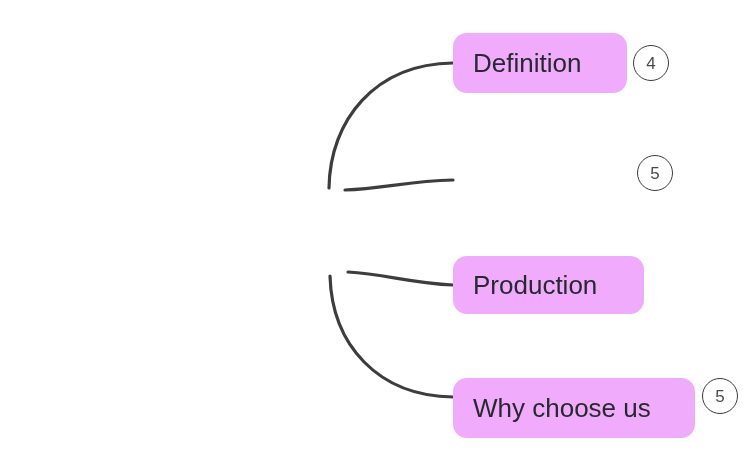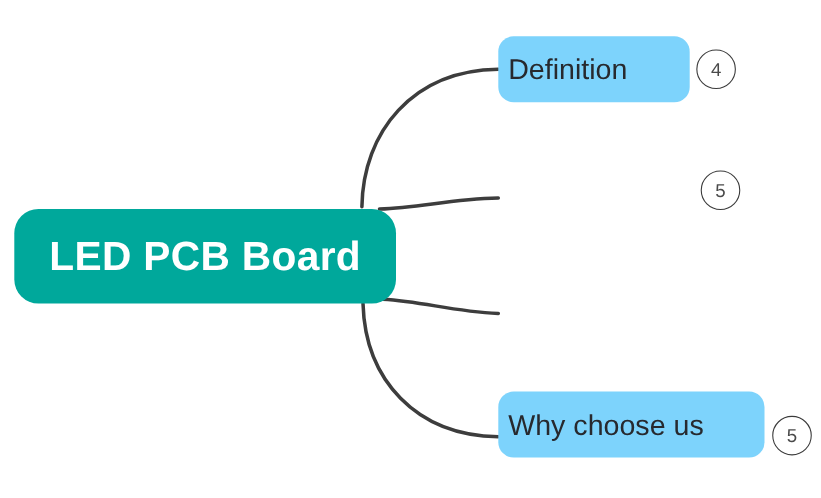--- a/index.html
+++ b/index.html
@@ -42,22 +42,22 @@
     justify-content: center;
   }
   .root-label {
     color: #ffffff;
     font-size: 37px;
     font-weight: bold;
     letter-spacing: 0.3px;
     white-space: nowrap;
   }
   .branch-node {
-    background: #7dd3fc;
-    padding-left: 9px;
+    background: #f0abfc;
+    padding-left: 20px;
     padding-right: 20px;
   }
   .branch-label {
     color: #27292e;
     font-size: 26px;
     font-weight: normal;
     white-space: nowrap;
     line-height: 1;
   }
   .badge {
@@ -80,54 +80,54 @@
 
   
   .node-definition   { left: 453px; top: 33px;  width: 174px; height: 60px; }
   .badge-definition  { left: 633px; top: 45px; }
 
   .node-main-type    { left: 453px; top: 152px; width: 179px; height: 57px; }
   .badge-main-type   { left: 637px; top: 155px; }
 
   .node-production   { left: 453px; top: 256px; width: 191px; height: 58px; }
 
-  .node-why-choose   { left: 453px; top: 356px; width: 242px; height: 60px; }
+  .node-why-choose   { left: 453px; top: 378px; width: 242px; height: 60px; }
   .badge-why-choose  { left: 702px; top: 378px; }
 </style>
 </head>
 <body>
 
 <div id="mindmap-canvas">
 
   <svg id="connector-layer" viewBox="0 0 746 453" width="746" height="453" xmlns="http://www.w3.org/2000/svg">
 
     <path d="M 329,188 C 330,120 375,64 453,63" fill="none" stroke="#3d3d3d" stroke-width="3.2" stroke-linecap="round"></path>
 
     <path d="M 345,190 C 382,189 408,181 453,180" fill="none" stroke="#3d3d3d" stroke-width="3.2" stroke-linecap="round"></path>
 
     <path d="M 348,272 C 385,274 410,283 453,285" fill="none" stroke="#3d3d3d" stroke-width="3.2" stroke-linecap="round"></path>
 
     <path d="M 330,276 C 332,345 378,396 453,397" fill="none" stroke="#3d3d3d" stroke-width="3.2" stroke-linecap="round"></path>
   </svg>
 
-  <div class="node root-node">
-    <span class="root-label">LED PCB Board</span>
-  </div>
 
   <div class="node branch-node node-definition">
     <span class="branch-label">Definition</span>
   </div>
   <div class="badge badge-definition">
     <span class="badge-text">4</span>
   </div>
 
   <div class="badge badge-main-type">
     <span class="badge-text">5</span>
   </div>
 
+  <div class="node branch-node node-production">
+    <span class="branch-label">Production</span>
+  </div>
 
   <div class="node branch-node node-why-choose">
     <span class="branch-label">Why choose us</span>
   </div>
   <div class="badge badge-why-choose">
     <span class="badge-text">5</span>
   </div>
 
 </div>
 

